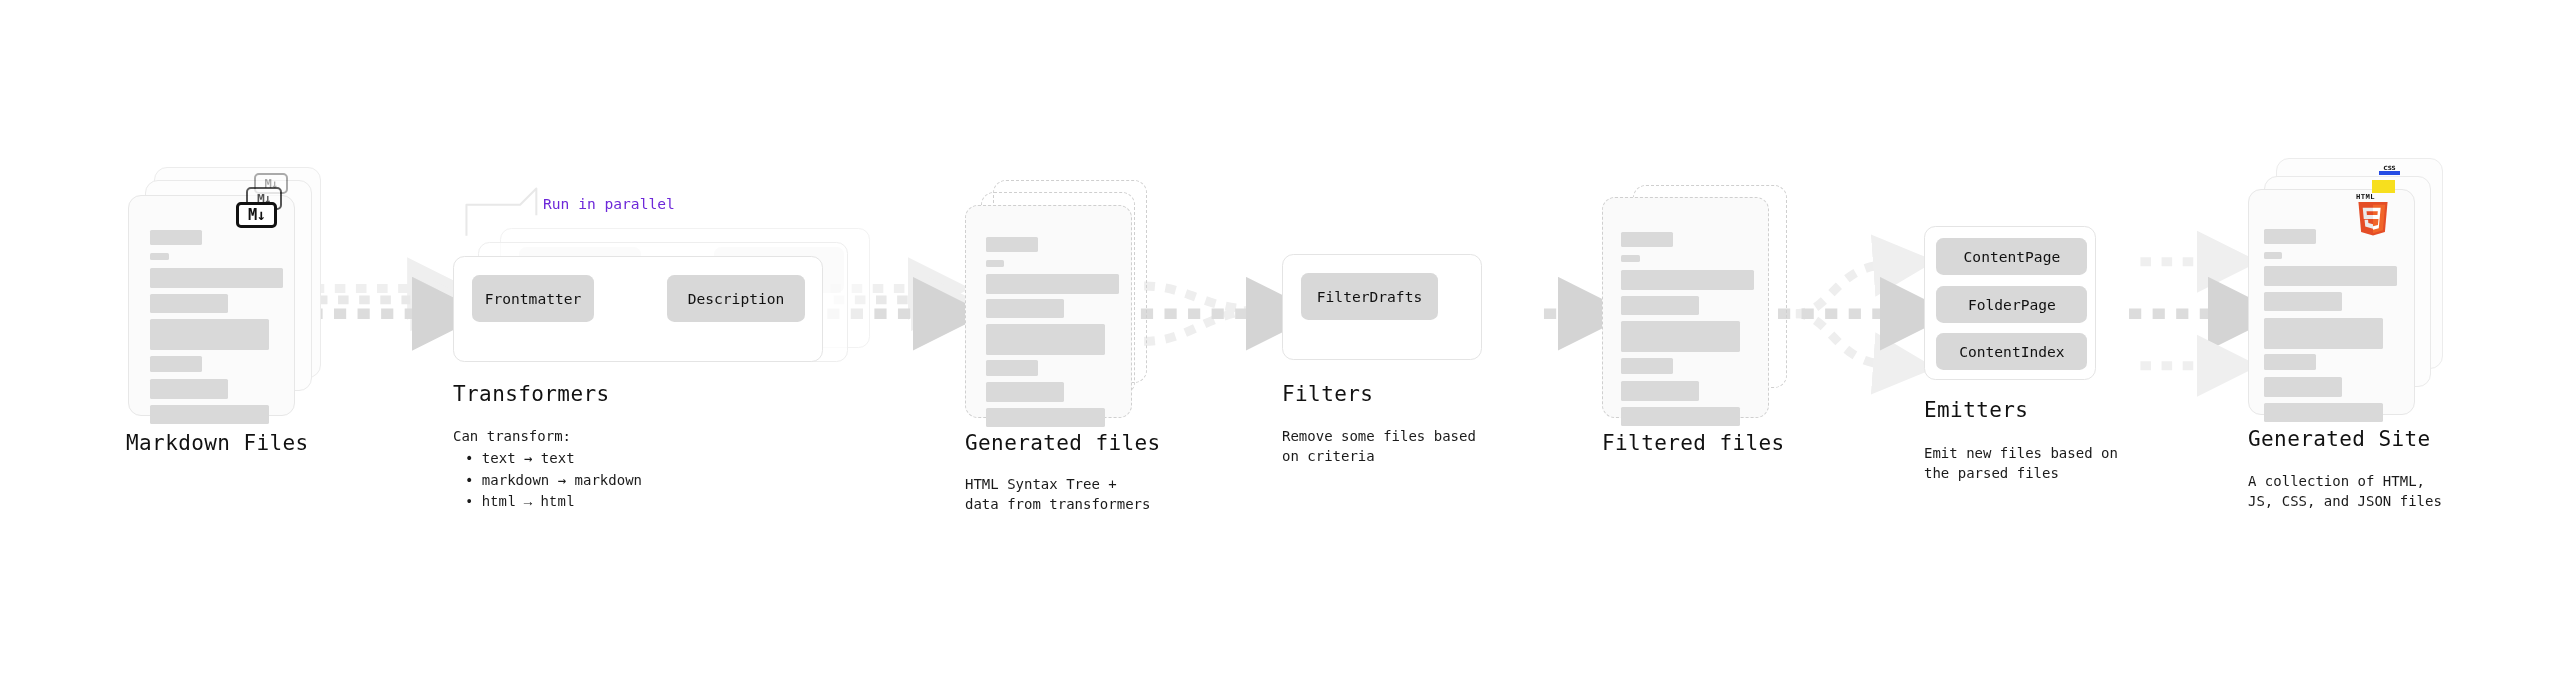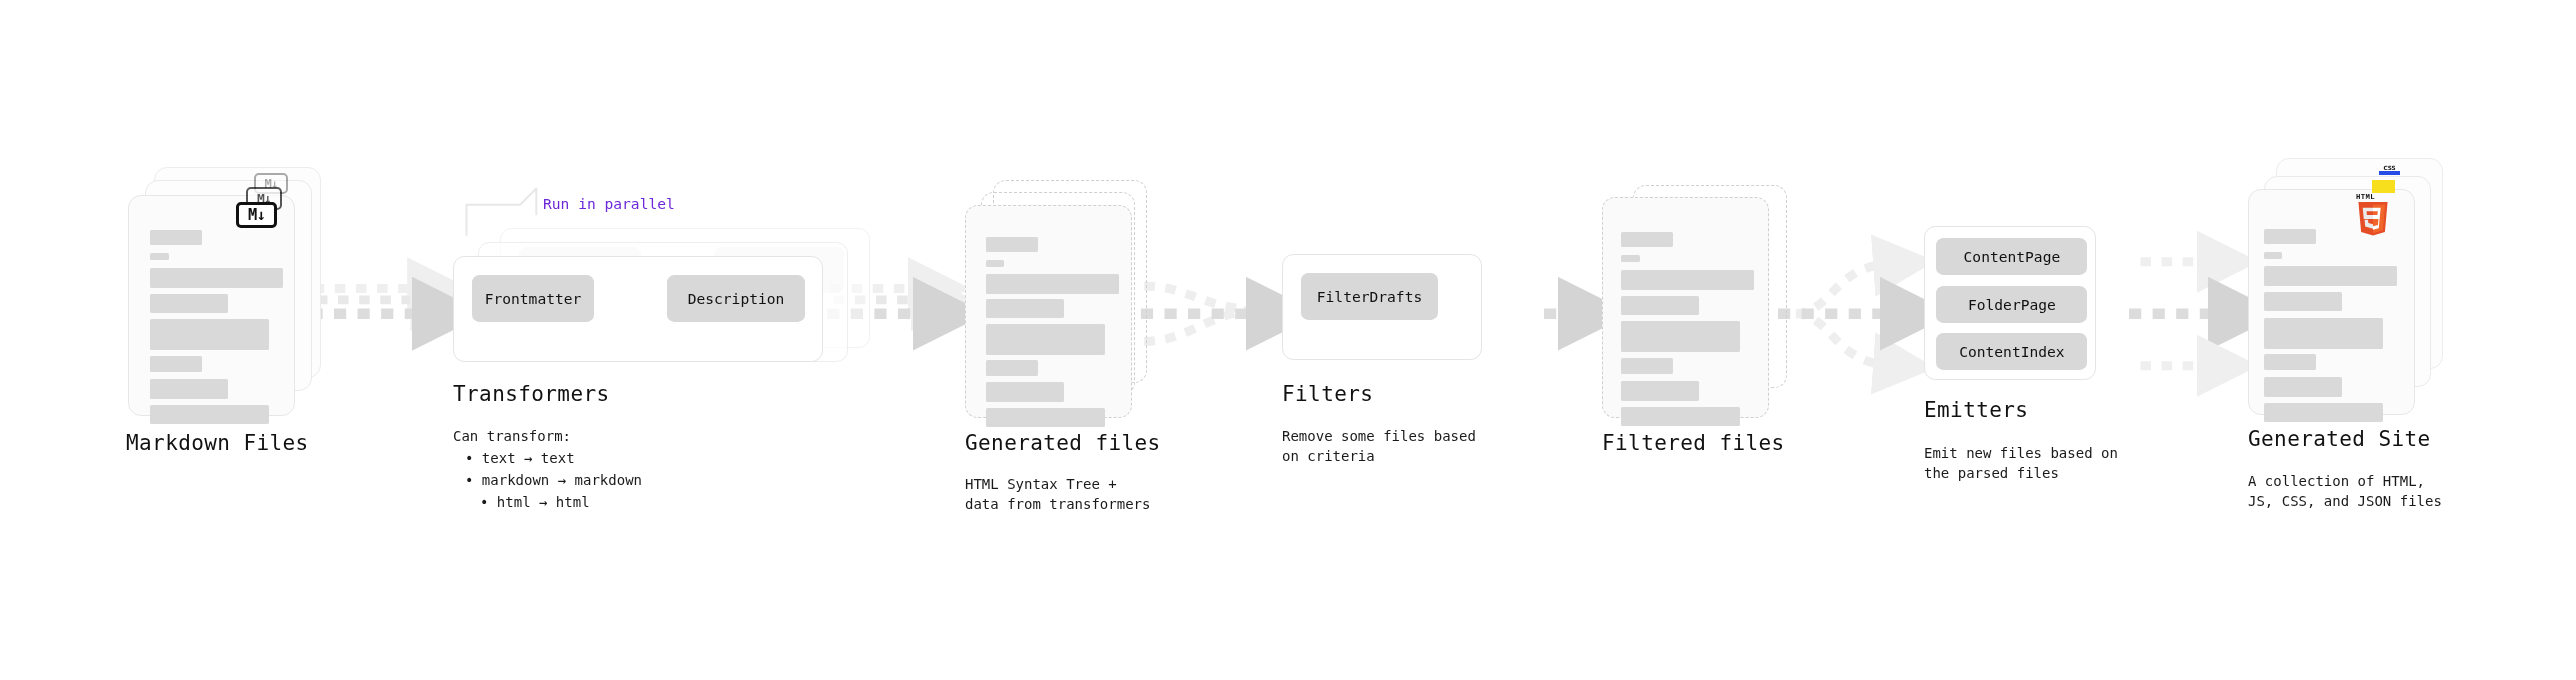--- a/index.html
+++ b/index.html
@@ -160,21 +160,21 @@
       <span>Description</span>
     </div>
   </div>
 
   <div class="parallel-lbl" style="left:543px; top:195px;">Run in parallel</div>
 
   <div class="title" style="left:453px; top:382px;">Transformers</div>
   <div class="sub" style="left:453px; top:418px;">Can transform:</div>
   <div class="sub" style="left:465px; top:440px;">• text → text</div>
   <div class="sub" style="left:465px; top:462px;">• markdown → markdown</div>
-  <div class="sub" style="left:480px; top:484px;">• html → html</div>
+  <div class="sub" style="left:465px; top:484px;font-family:Liberation Mono, monospace;">• html → html</div>
 </div>
 
 <div class="stage-wrap">
   <div class="doccard dashed" style="left:993px; top:180px; width:154px; height:203px; background:transparent;"></div>
   <div class="doccard dashed" style="left:981px; top:192px; width:154px; height:203px; background:transparent;"></div>
   <div class="doccard dashed" style="left:965px; top:205px; width:167px; height:213px;">
     <div class="bar" style="left:19.5px; top:31px; width:52px; height:14.6px;"></div>
     <div class="bar" style="left:19.5px; top:54px; width:18.7px; height:6.5px;"></div>
     <div class="bar" style="left:19.5px; top:68px; width:133px; height:19.5px;"></div>
     <div class="bar" style="left:19.5px; top:93px; width:78px; height:18.7px;"></div>

